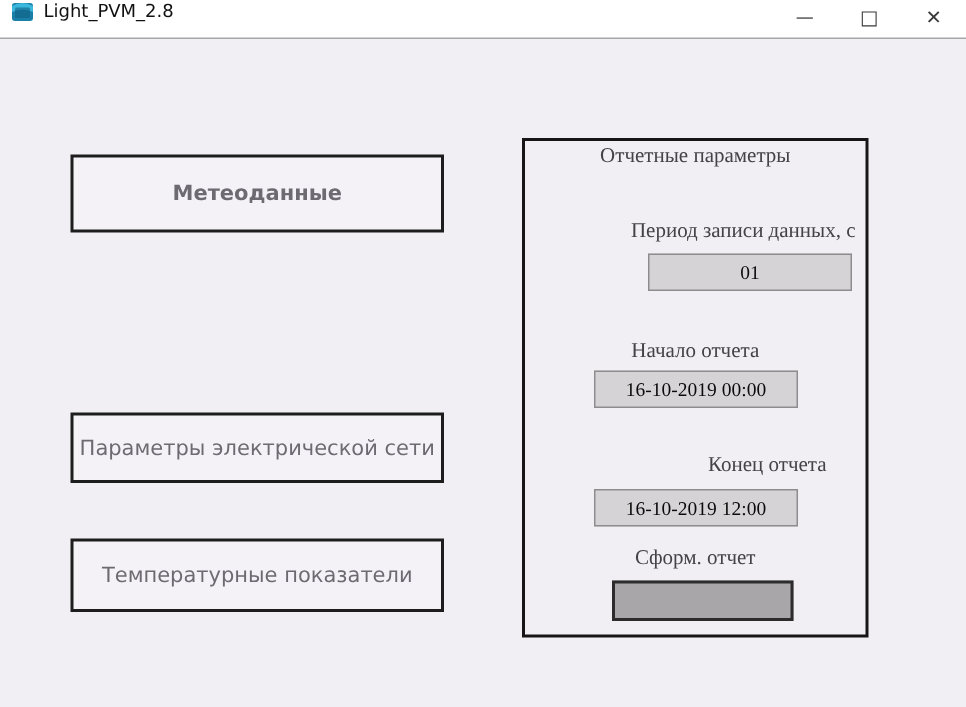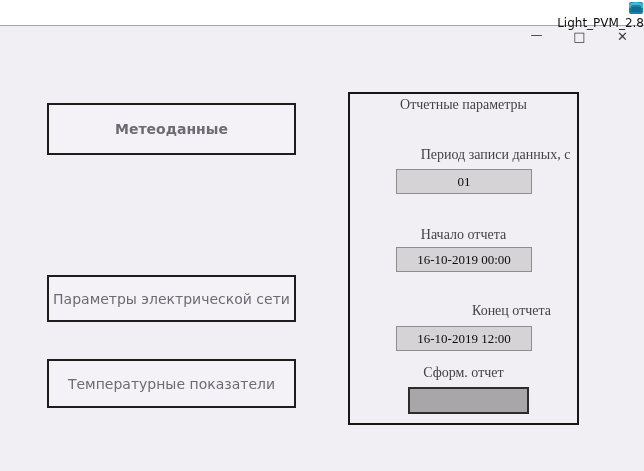--- a/index.html
+++ b/index.html
@@ -5,21 +5,21 @@
   html,body{margin:0;padding:0;}
   body{width:644px;height:471px;overflow:hidden;background:#f2eff4;}
   .window{
     position:relative;width:644px;height:471px;background:#f2eff4;
     font-family:"DejaVu Sans","Liberation Sans",sans-serif;
     -webkit-font-smoothing:antialiased;
   }
   
   .titlebar{
     position:absolute;top:0;left:0;right:0;height:26px;background:#ffffff;
-    border-bottom:1px solid #a6a6a6;display:flex;align-items:flex-end;box-sizing:border-box;flex-direction:column;
+    border-bottom:1px solid #a6a6a6;display:flex;align-items:flex-start;box-sizing:border-box;
   }
   .app-icon{margin-left:7px;width:16px;height:16px;flex:0 0 auto;display:block;}
   .title-text{margin-left:6px;font-size:12px;color:#111;white-space:nowrap;}
   .win-controls{margin-left:auto;display:flex;height:100%;}
   .win-btn{
     width:43px;height:100%;display:flex;align-items:center;justify-content:center;
     color:#3a3a3a;cursor:default;user-select:none;
   }
   .glyph-min{font-size:12px;line-height:1;transform:translateY(-2px);}
   .glyph-max{font-size:13px;line-height:1;}
@@ -49,21 +49,21 @@
   .gb-title{top:3px;}
   .lbl-period{top:53px;margin-left:32px;}
   .lbl-start{top:133px;}
   .lbl-end{top:209px;margin-left:48px;}
   .lbl-generate{top:271px;}
   .field{
     position:absolute;left:46px;width:134px;height:23px;background:#d6d3d6;
     border:1px solid #8f8c90;box-sizing:content-box;text-align:center;
     font-size:13px;color:#0b0b0b;line-height:23px;cursor:default;
   }
-  .f-period{top:75px;}
+  .f-period{top:75px;margin-left:36px;}
   .f-start{top:153px;}
   .f-end{top:232px;}
   .btn-generate{
     position:absolute;left:58px;top:293px;width:121px;height:27px;
     background:#a9a6a9;border:2px solid #2c2c2c;box-sizing:border-box;cursor:default;
   }
 </style>
 </head>
 <body>
 

